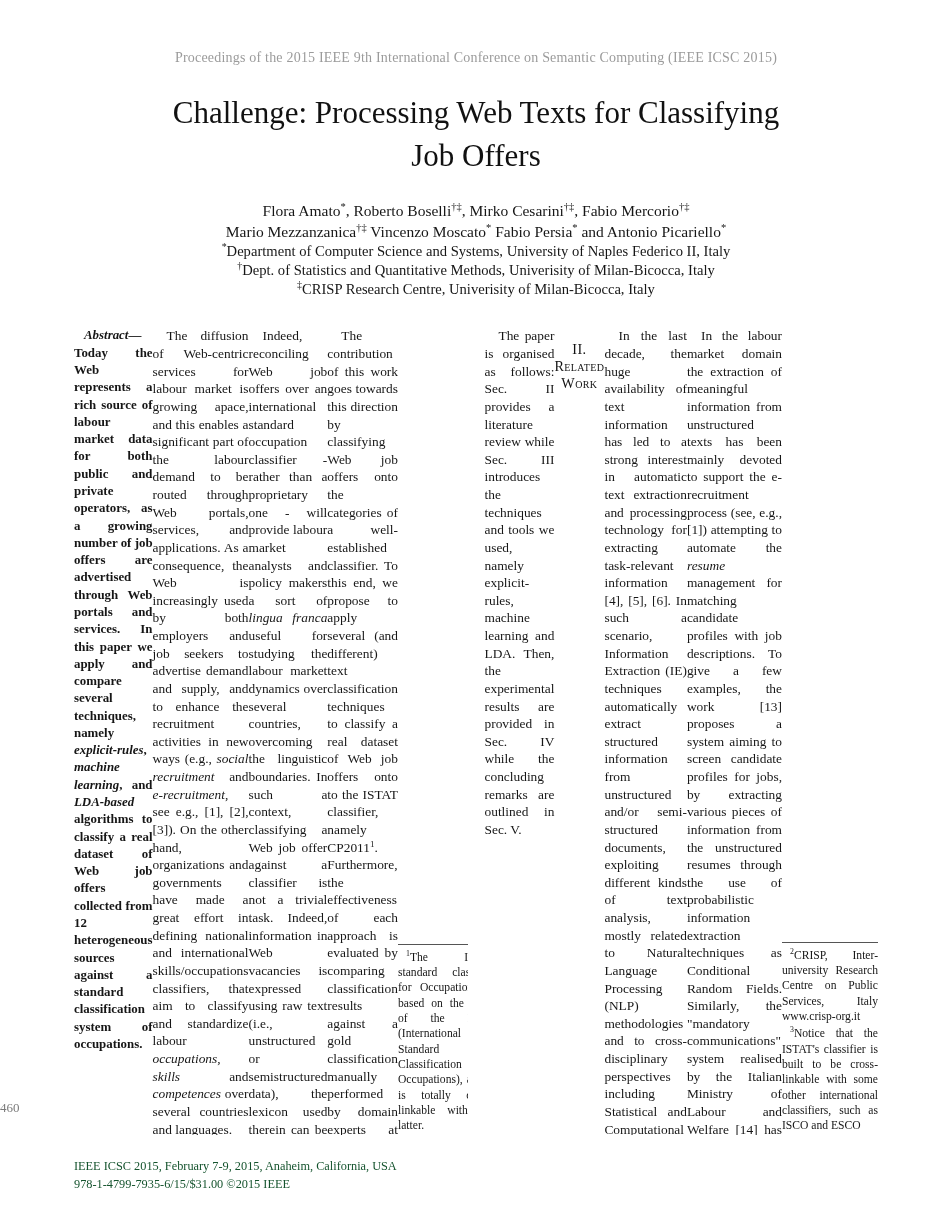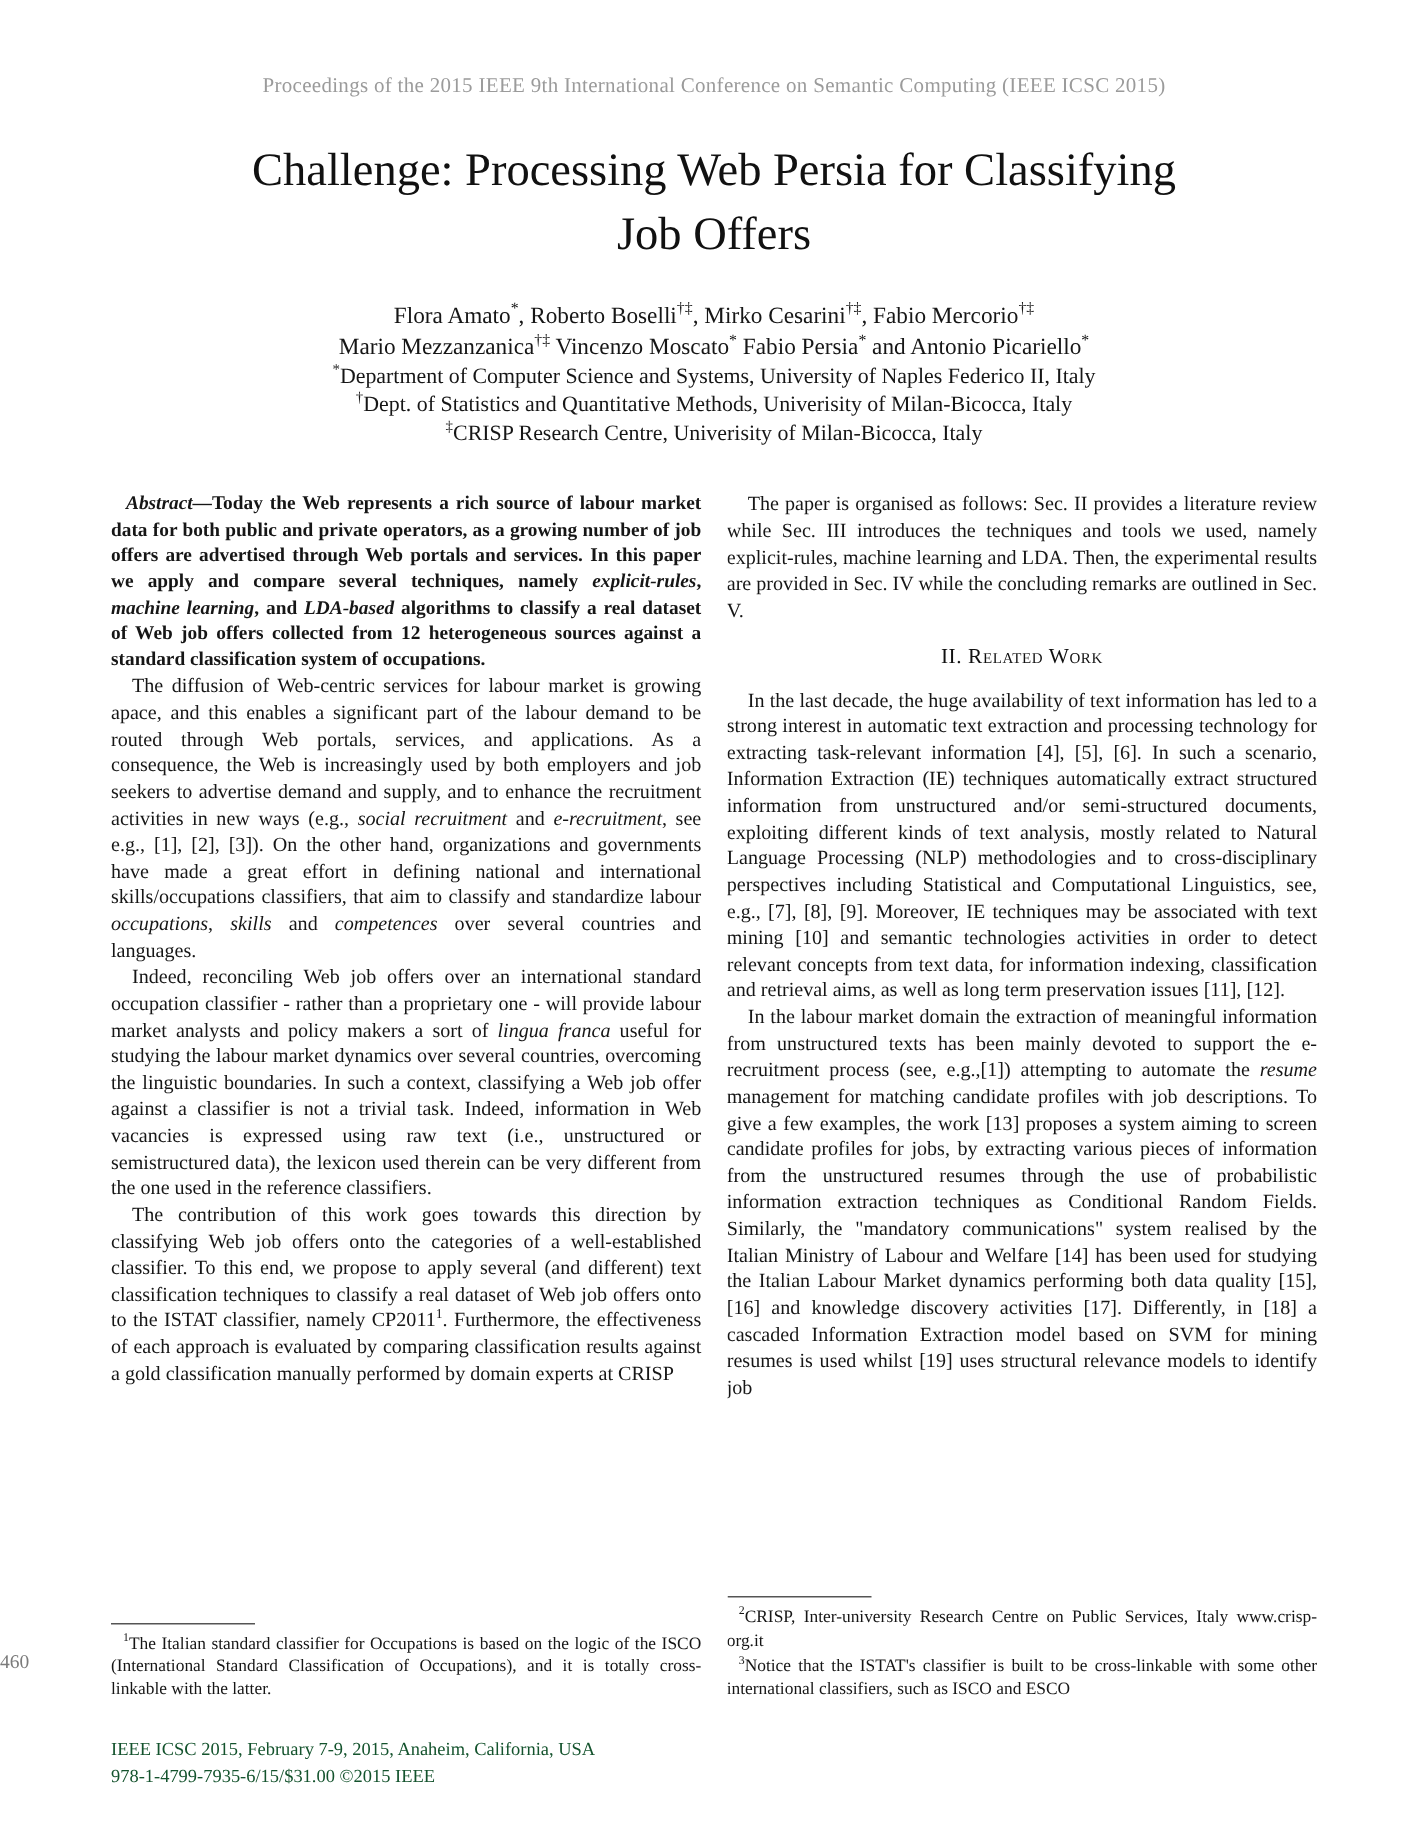--- a/index.html
+++ b/index.html
@@ -38,21 +38,21 @@
   .columns {
     display: flex;
     gap: 17px;
     margin-top: 28px;
     height: 808px;
     overflow: hidden;
   }
   .col {
     width: 394px;
     display: flex;
-    flex-direction: column;
+    flex-direction: row;
     overflow: hidden;
   }
   .abstract {
     margin: 0;
     font-size: 12.9px;
     line-height: 1.34;
     text-align: justify;
     text-indent: 10px;
   }
   .section-heading {
@@ -105,21 +105,21 @@
   }
 </style>
 </head>
 <body>
 
 <div class="page">
 
   <div class="running-head">Proceedings of the 2015 IEEE 9th International Conference on Semantic Computing (IEEE ICSC 2015)</div>
 
   <h1 class="title">
-    <span>Challenge: Processing Web Persia for Classifying</span><br>
+    <span>Challenge: Processing Web Texts for Classifying</span><br>
     <span>Job Offers</span>
   </h1>
 
   <div class="authors">
     <div class="author-line"><span>Flora Amato</span><sup>*</sup><span>, Roberto Boselli</span><sup>†‡</sup><span>, Mirko Cesarini</span><sup>†‡</sup><span>, Fabio Mercorio</span><sup>†‡</sup></div>
     <div class="author-line"><span>Mario Mezzanzanica</span><sup>†‡</sup><span> Vincenzo Moscato</span><sup>*</sup><span> Fabio Persia</span><sup>*</sup><span> and Antonio Picariello</span><sup>*</sup></div>
     <div class="affil"><sup>*</sup><span>Department of Computer Science and Systems, University of Naples Federico II, Italy</span></div>
     <div class="affil"><sup>†</sup><span>Dept. of Statistics and Quantitative Methods, Univerisity of Milan-Bicocca, Italy</span></div>
     <div class="affil"><sup>‡</sup><span>CRISP Research Centre, Univerisity of Milan-Bicocca, Italy</span></div>
   </div>

